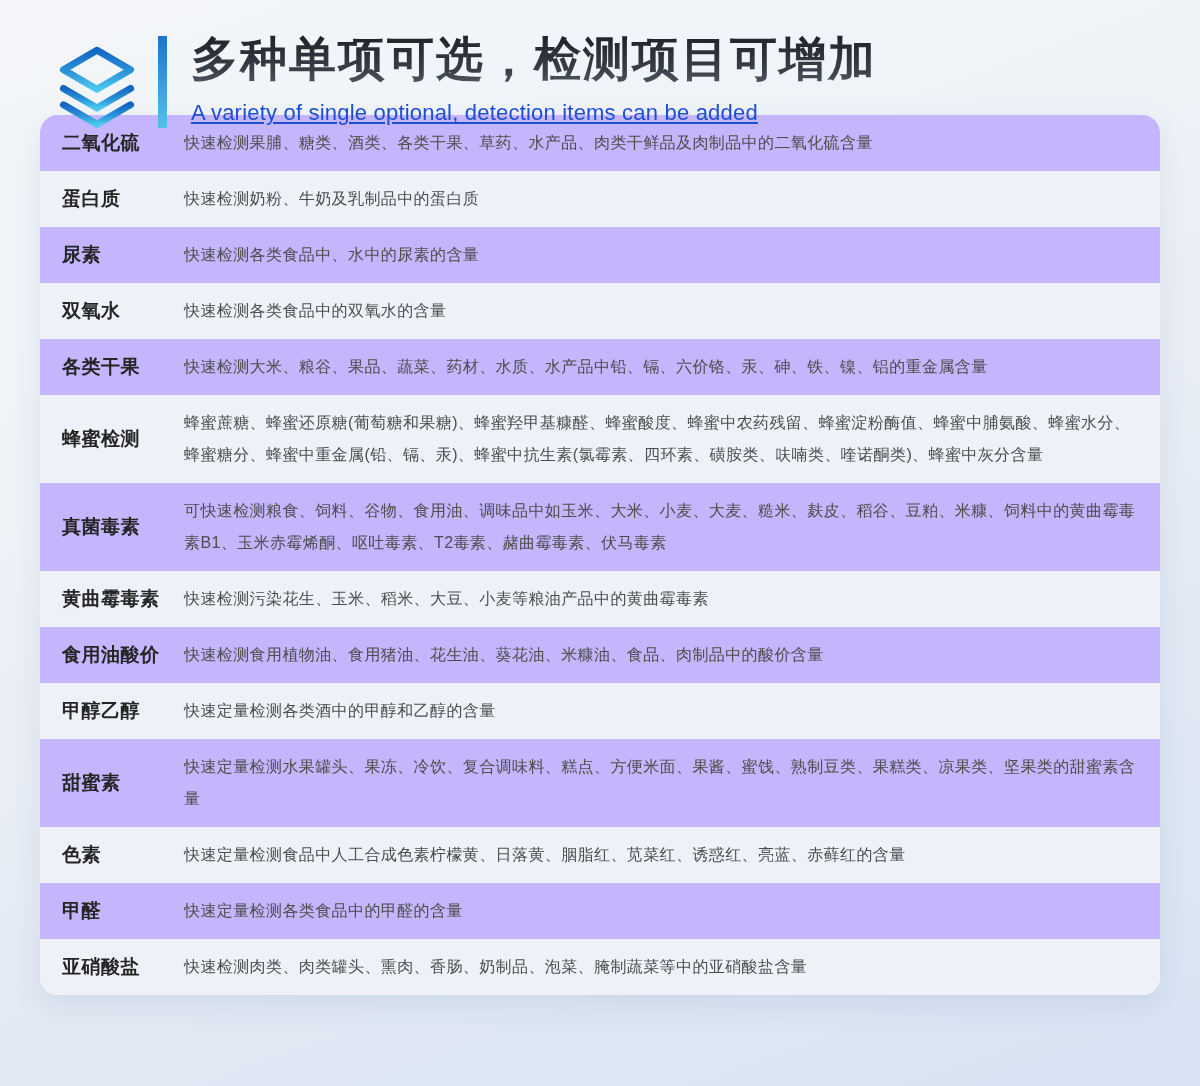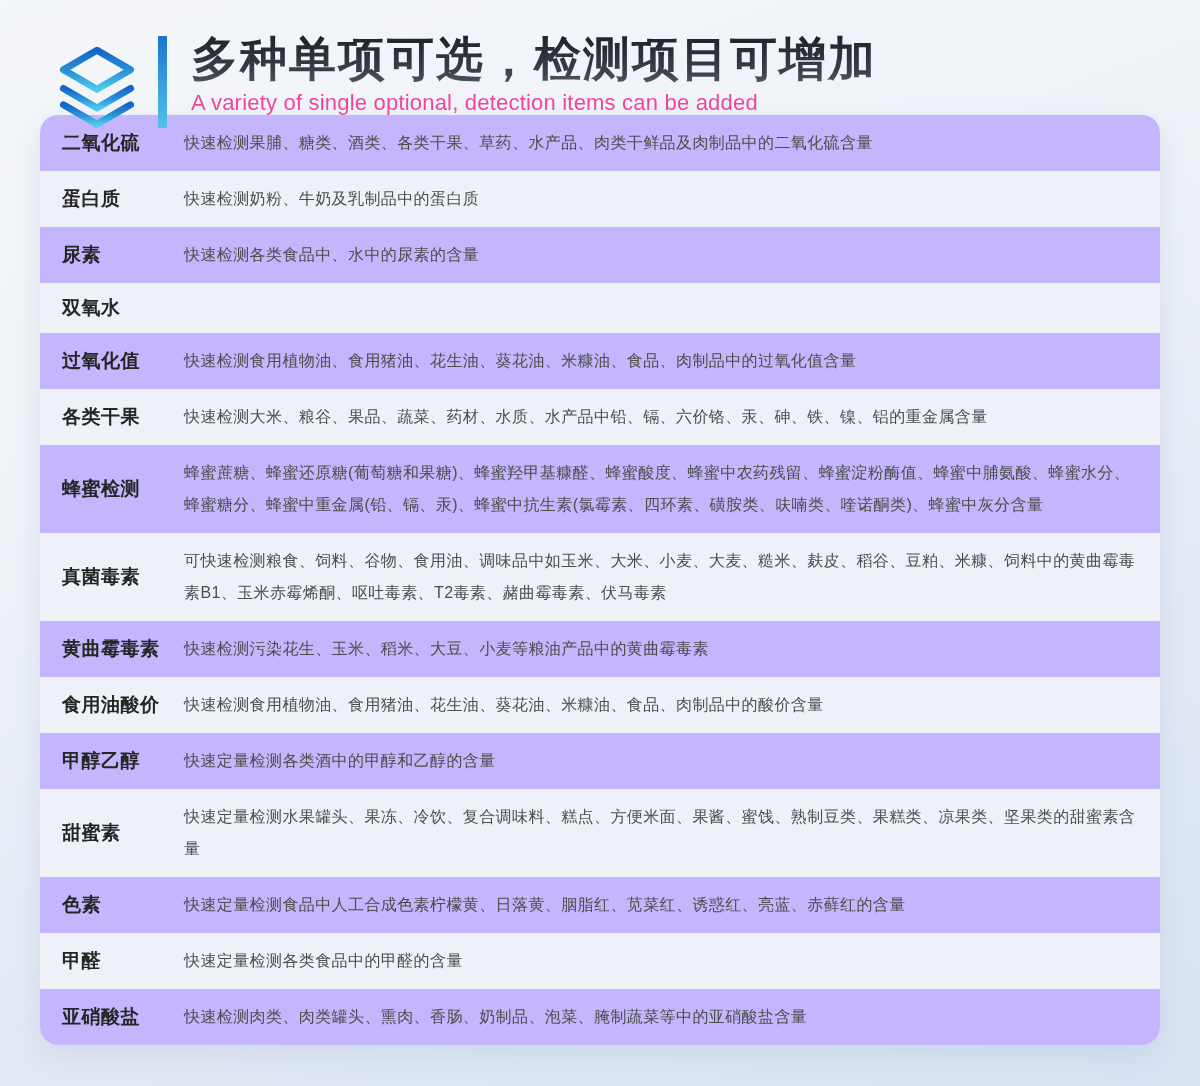--- a/index.html
+++ b/index.html
@@ -34,24 +34,25 @@
     font-weight: 900;
     line-height: 1.18;
     letter-spacing: 2px;
     background: linear-gradient(180deg, #20242b 10%, #3a4049 70%, #555c66 100%);
     -webkit-background-clip: text;
     background-clip: text;
     color: #2b3039;
     -webkit-text-fill-color: transparent;
   }
   .sub-title {
-    margin-top: 3px;
+    margin-top: 13px;
     font-size: 22px;
-    color: #ec4899;
+    color: #1d4ed8;
     letter-spacing: 0.2px;
+    text-decoration: underline;
   }
   .card {
     margin: 0 40px;
     background: #ffffff;
     border-radius: 18px;
     box-shadow: 0 10px 28px rgba(96, 125, 165, 0.14);
     overflow: hidden;
   }
   .row {
     display: flex;
@@ -115,26 +116,23 @@
     <div class="row-desc">快速检测奶粉、牛奶及乳制品中的蛋白质</div>
   </div>
 
   <div class="row">
     <div class="row-label">尿素</div>
     <div class="row-desc">快速检测各类食品中、水中的尿素的含量</div>
   </div>
 
   <div class="row">
     <div class="row-label">双氧水</div>
+    <div class="row-desc">快速检测各类食品中的双氧水的含量</div>
   </div>
 
-  <div class="row">
-    <div class="row-label">过氧化值</div>
-    <div class="row-desc">快速检测食用植物油、食用猪油、花生油、葵花油、米糠油、食品、肉制品中的过氧化值含量</div>
-  </div>
 
   <div class="row">
     <div class="row-label">各类干果</div>
     <div class="row-desc">快速检测大米、粮谷、果品、蔬菜、药材、水质、水产品中铅、镉、六价铬、汞、砷、铁、镍、铝的重金属含量</div>
   </div>
 
   <div class="row">
     <div class="row-label">蜂蜜检测</div>
     <div class="row-desc">蜂蜜蔗糖、蜂蜜还原糖(葡萄糖和果糖)、蜂蜜羟甲基糠醛、蜂蜜酸度、蜂蜜中农药残留、蜂蜜淀粉酶值、蜂蜜中脯氨酸、蜂蜜水分、蜂蜜糖分、蜂蜜中重金属(铅、镉、汞)、蜂蜜中抗生素(氯霉素、四环素、磺胺类、呋喃类、喹诺酮类)、蜂蜜中灰分含量</div>
   </div>

